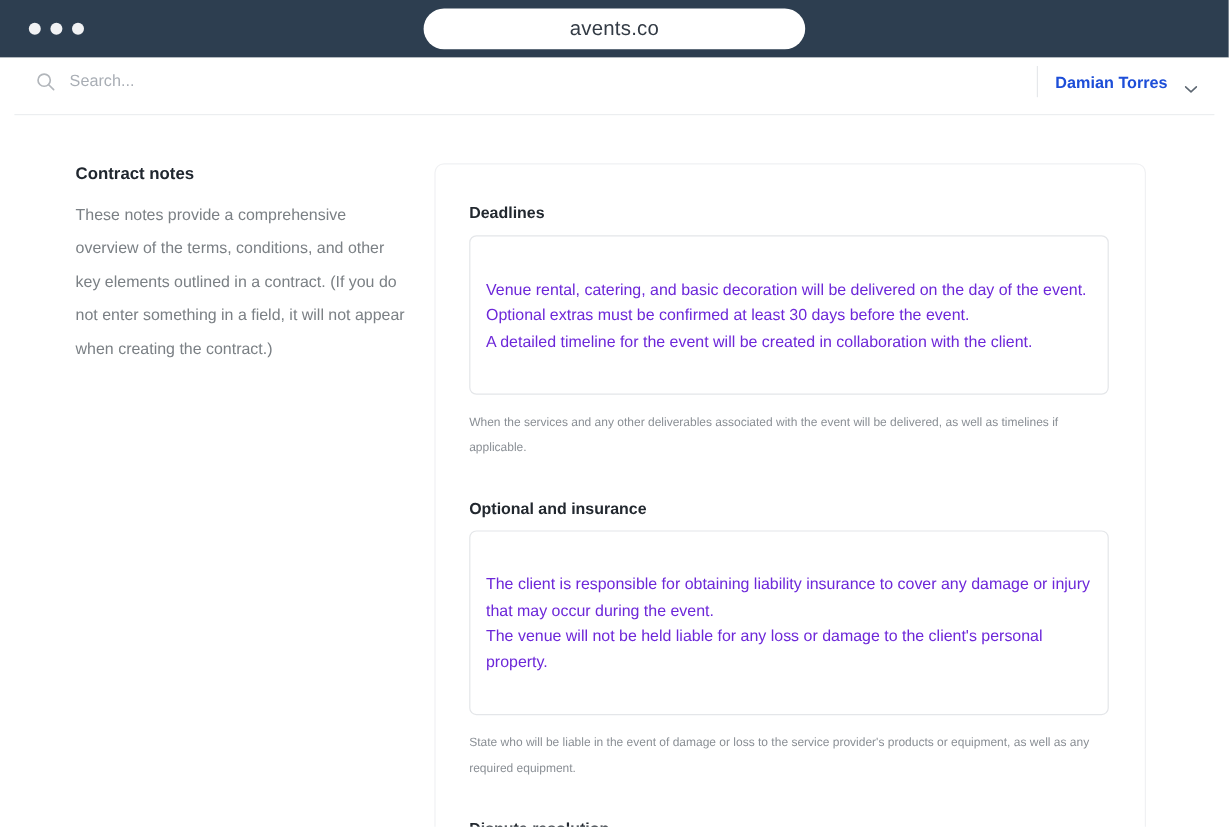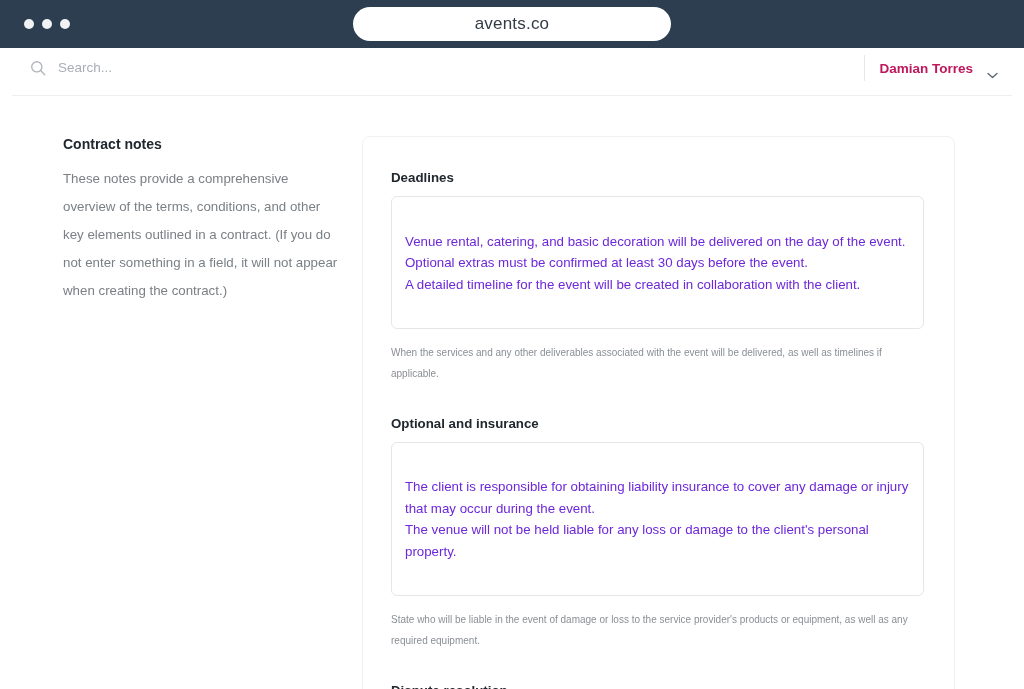--- a/index.html
+++ b/index.html
@@ -84,21 +84,21 @@
   }
   .divider-v {
     width: 1px;
     height: 26px;
     background: #e6e8eb;
     display: block;
   }
   .user-name {
     font-size: 13.5px;
     font-weight: bold;
-    color: #be185d;
+    color: #1d4ed8;
     white-space: nowrap;
   }
   .chevron { display: block; width: 11px; height: 7px; }
 
   .app-bar-underline {
     height: 1px;
     background: #eceef0;
     margin: 7px 12px 0 12px;
   }
 

